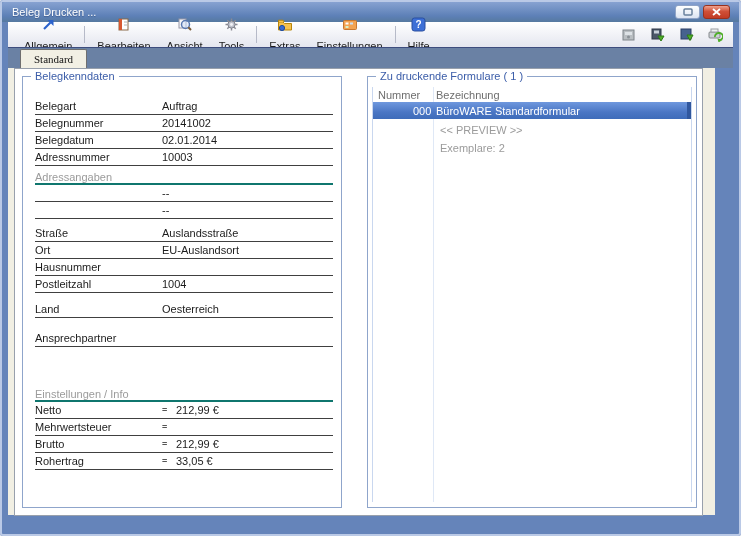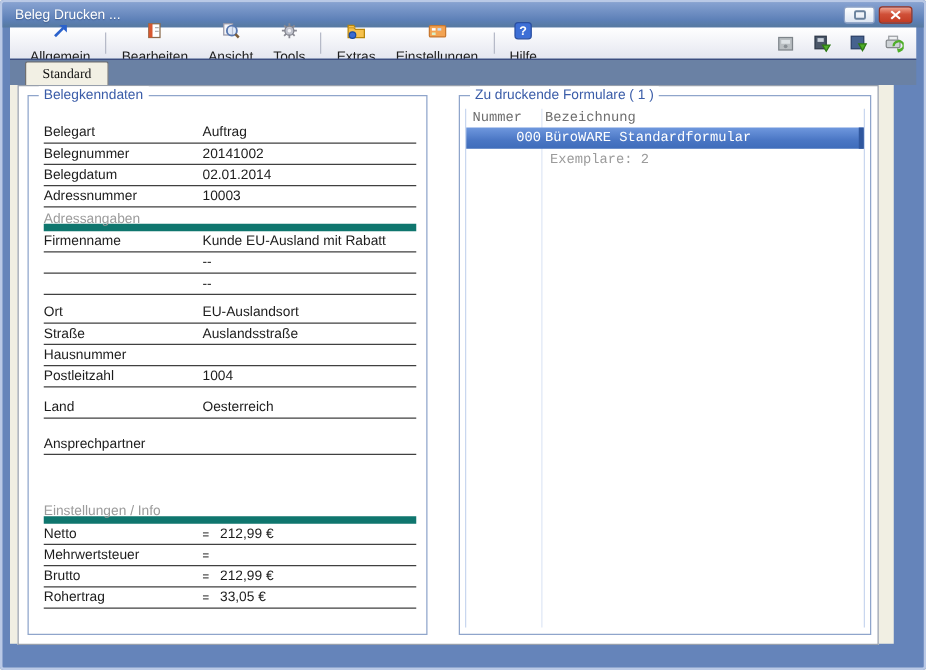--- a/index.html
+++ b/index.html
@@ -34,24 +34,24 @@
   .panel{position:absolute;left:6px;top:0;width:689px;height:448px;background:#fff;border:1px solid #98a0ac;}
   .groupbox{position:absolute;border:1px solid #8fa5cb;}
   .gb-left{left:7px;top:7px;width:320px;height:432px;}
   .gb-right{left:352px;top:7px;width:330px;height:432px;}
   .gb-title{position:absolute;top:-8px;left:8px;background:#fff;padding:0 4px;color:#3a5ca8;line-height:14px;white-space:nowrap;}
   
   .fields{position:absolute;left:0;top:21px;right:0;}
   .frow{height:17px;border-bottom:1px solid #404040;margin:0 8px 0 12px;display:flex;align-items:center;}
   .flabel{width:127px;flex:none;}
   .eq{width:11px;flex:none;font-size:9px;font-weight:bold;color:#555;margin-right:3px;}
-  .srow{height:15px;border-bottom:6px solid #0f766e;margin:0 8px 0 12px;color:#9b9b9b;display:flex;align-items:center;}
+  .srow{height:15px;border-bottom:2px solid #0f766e;margin:0 8px 0 12px;color:#9b9b9b;display:flex;align-items:center;}
   
   .list{position:absolute;left:4px;top:10px;width:320px;height:415px;
-        border-left:1px solid #c9d7ef;border-right:1px solid #c9d7ef;font-family:Liberation Mono, monospace;}
+        border-left:1px solid #c9d7ef;border-right:1px solid #c9d7ef;}
   .col-divider{position:absolute;left:60px;top:0;bottom:0;width:1px;background:#dfe8f6;}
   .list-header{display:flex;height:15px;align-items:center;color:#6e6e6e;position:relative;}
   .col-num{width:55px;padding-left:5px;flex:none;}
   .col-bez{padding-left:8px;}
   .lrow{height:17px;display:flex;align-items:center;position:relative;cursor:default;}
   .lrow.sel{background:linear-gradient(#6f98de,#4a76c4 60%,#3e6cba);color:#fff;}
   .lrow.sel::after{content:"";position:absolute;right:0;top:0;bottom:0;width:4px;background:#30579e;}
   .lnum{width:56px;flex:none;text-align:right;padding-right:4px;padding-left:40px;}
   .lbez{padding-left:7px;white-space:nowrap;}
   .note{height:18px;display:flex;align-items:center;color:#9b9b9b;padding-left:67px;white-space:nowrap;}
@@ -216,39 +216,35 @@
               <span class="flabel">Belegdatum</span>
               <span class="fval">02.01.2014</span>
             </div>
             <div class="frow">
               <span class="flabel">Adressnummer</span>
               <span class="fval">10003</span>
             </div>
             <div class="grow" style="height: 4px;"></div>
             <div class="srow">Adressangaben</div>
             <div class="frow">
-              <span class="flabel">Firmenname</span>
-              <span class="fval">Kunde EU-Ausland mit Rabatt</span>
-            </div>
-            <div class="frow">
               <span class="flabel"></span>
               <span class="fval">--</span>
             </div>
             <div class="frow">
               <span class="flabel"></span>
               <span class="fval">--</span>
             </div>
             <div class="grow" style="height: 6px;"></div>
             <div class="frow">
+              <span class="flabel">Straße</span>
+              <span class="fval">Auslandsstraße</span>
+            </div>
+            <div class="frow">
               <span class="flabel">Ort</span>
               <span class="fval">EU-Auslandsort</span>
-            </div>
-            <div class="frow">
-              <span class="flabel">Straße</span>
-              <span class="fval">Auslandsstraße</span>
             </div>
             <div class="frow">
               <span class="flabel">Hausnummer</span>
               <span class="fval"></span>
             </div>
             <div class="frow">
               <span class="flabel">Postleitzahl</span>
               <span class="fval">1004</span>
             </div>
             <div class="grow" style="height: 8px;"></div>
@@ -292,20 +288,21 @@
           <div class="col-divider"></div>
           <div class="list-header">
             <span class="col-num">Nummer</span>
             <span class="col-bez">Bezeichnung</span>
           </div>
           <div>
               <div class="lrow sel">
                 <span class="lnum">000</span>
                 <span class="lbez">BüroWARE Standardformular</span>
               </div>
+              <div class="note first">&lt;&lt; PREVIEW &gt;&gt;</div>
               <div class="note">Exemplare: 2</div>
             </div>
         </div>
       </div>
 
     </div>
   </div>
 </div>
 
 </body></html>

